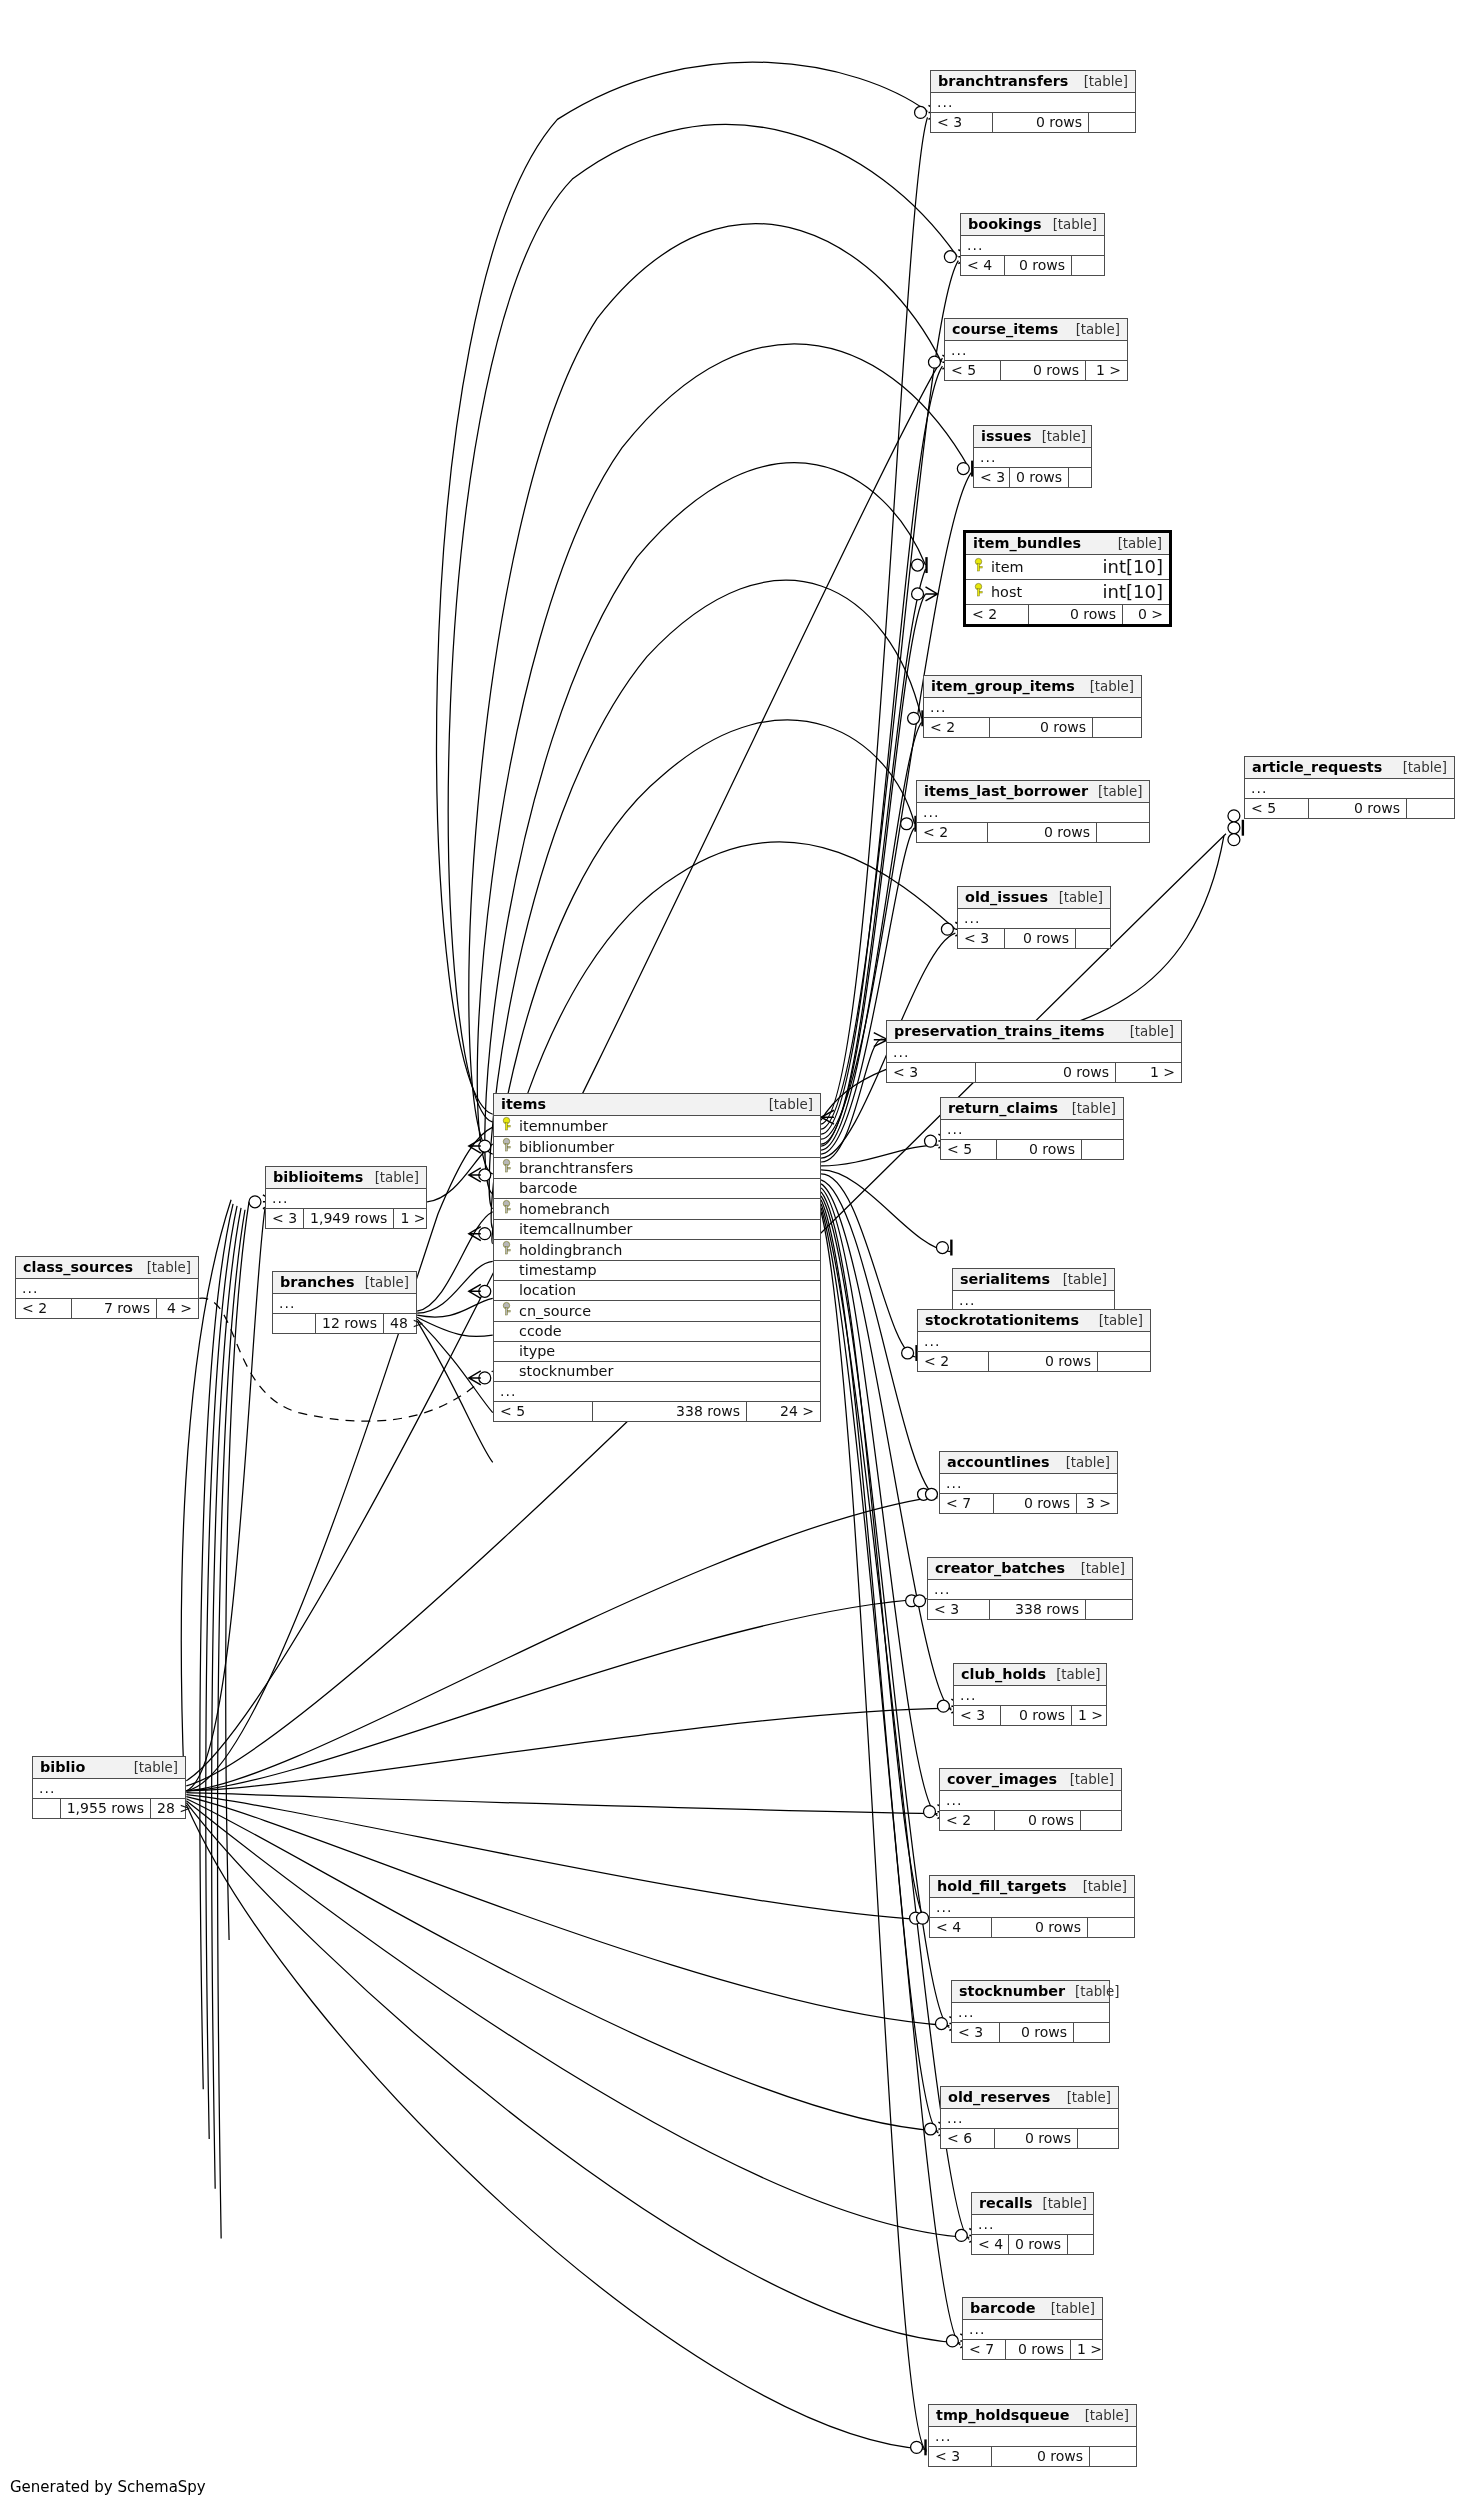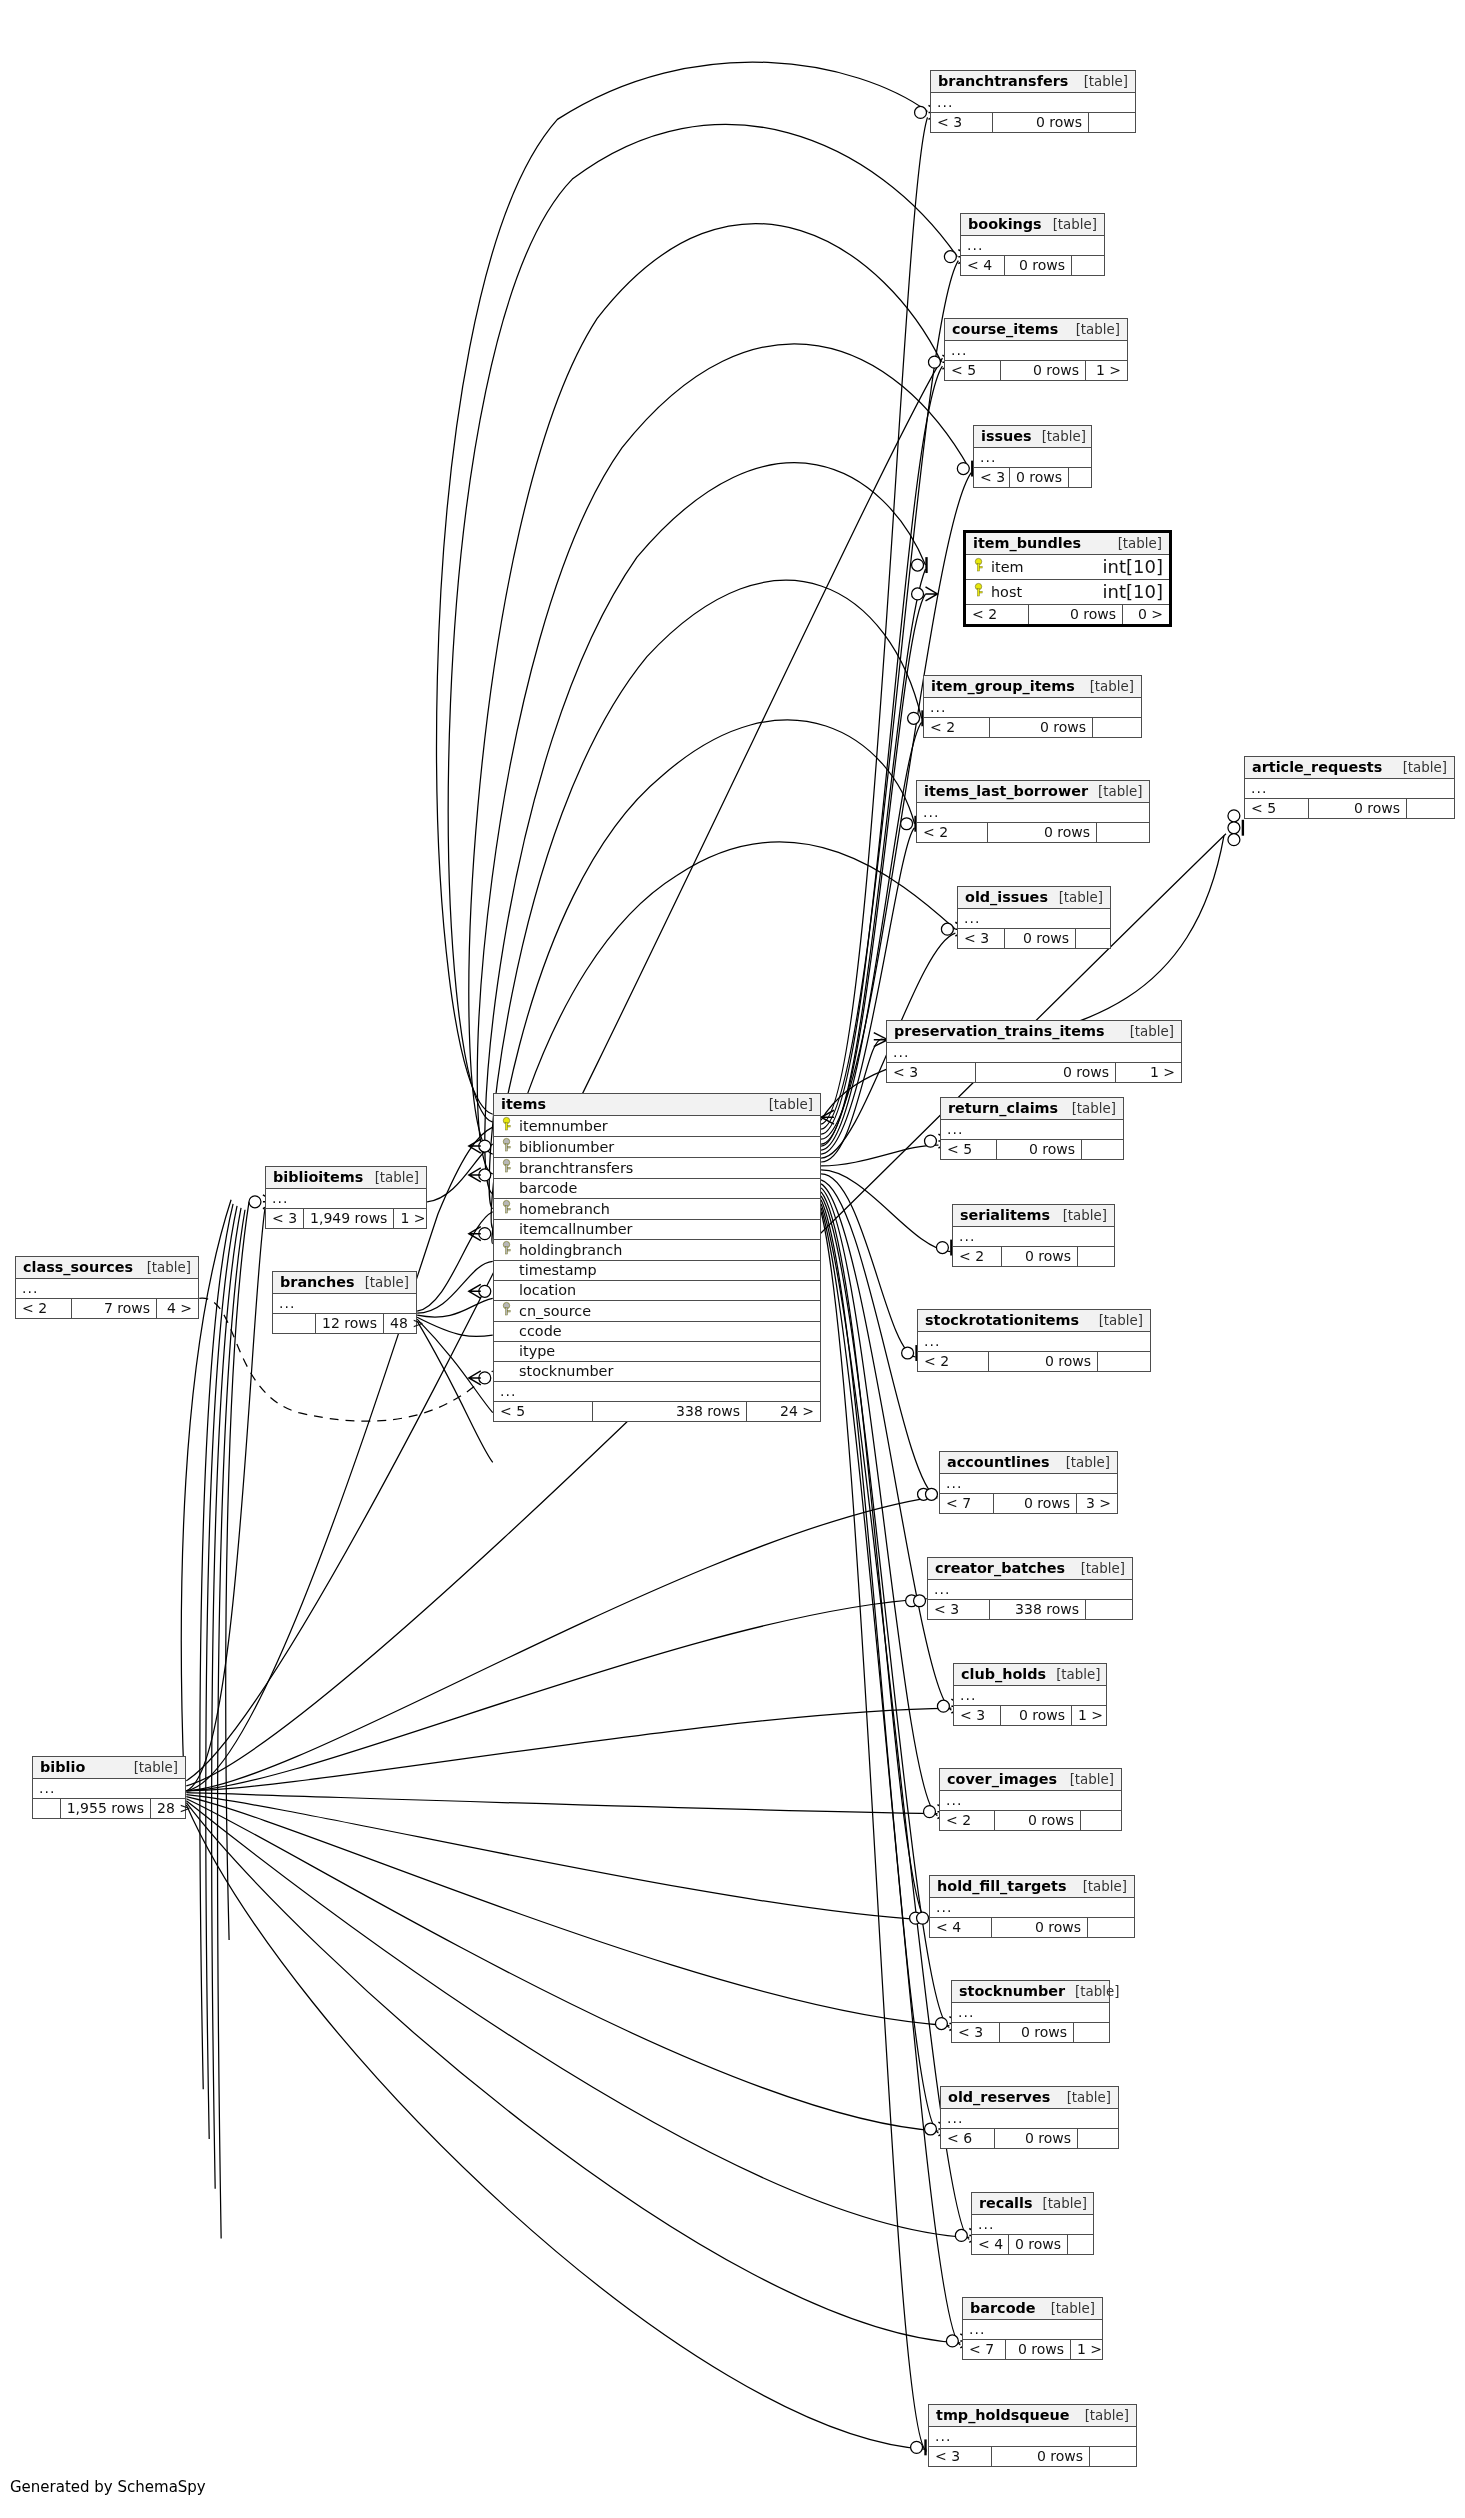--- a/index.html
+++ b/index.html
@@ -403,21 +403,21 @@
         </div>
         <div class="rowline">
           <span class="dots">...</span>
         </div>
         <div class="foot">
           <div class="f-l" style="width:56px">&lt; 5</div>
           <div class="f-c">0 rows</div>
           <div class="f-r" style="width:41px"></div>
         </div>
       </div>
-      <div class="tbl" style="left: 952px; top: 1204px; width: 163px;">
+      <div class="tbl" style="left: 952px; top: 1268px; width: 163px;">
         <div class="thead">
           <span class="tname">serialitems</span>
           <span class="ttag">[table]</span>
         </div>
         <div class="rowline">
           <span class="dots">...</span>
         </div>
         <div class="foot">
           <div class="f-l" style="width:49px">&lt; 2</div>
           <div class="f-c">0 rows</div>

